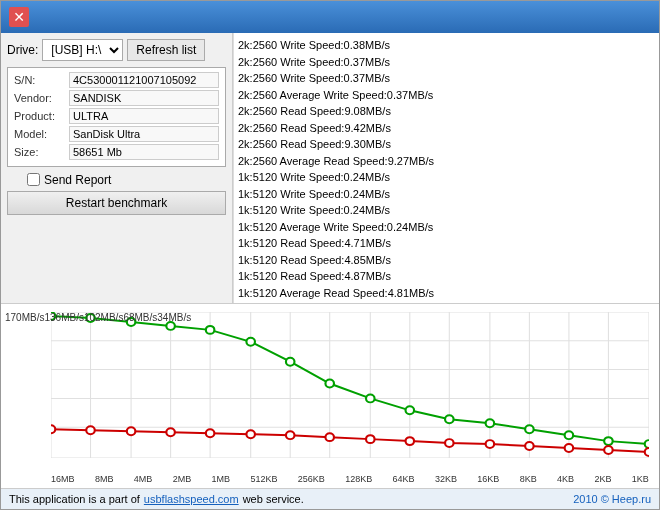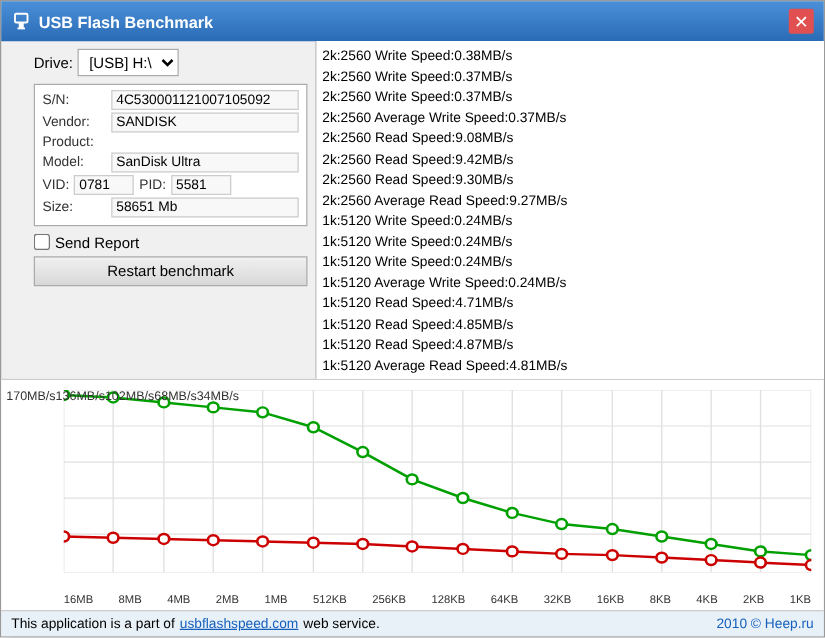--- a/index.html
+++ b/index.html
@@ -49,21 +49,20 @@
       display: flex;
       align-items: center;
       justify-content: center;
       border-radius: 2px;
     }
 
     .content {
       display: flex;
       flex: 1;
       overflow: hidden;
-      padding-left: 20px;
     }
 
     .left-panel {
       width: 232px;
       min-width: 232px;
       display: flex;
       flex-direction: column;
       padding: 6px;
       gap: 4px;
       border-right: 1px solid #ccc;
@@ -147,20 +146,21 @@
       background: #f8f8f8;
       padding: 1px 3px;
       font-size: 11px;
     }
 
     .send-report-row {
       display: flex;
       align-items: flex-start;
       gap: 4px;
       margin-top: 2px;
+      margin-left: 20px;
     }
 
     .restart-btn {
       border: 1px solid #aaa;
       background: linear-gradient(to bottom, #f0f0f0, #d8d8d8);
       padding: 4px;
       font-size: 12px;
       cursor: pointer;
       width: 100%;
       text-align: center;
@@ -216,69 +216,57 @@
       width: 13px;
       height: 13px;
     }
   </style>
 </head>
 <body>
 
 <div class="window">
 
   <div class="titlebar">
-    <div class="titlebar-title">
-      <svg class="titlebar-icon" viewBox="0 0 16 16" fill="white">
-        <rect x="3" y="2" width="10" height="7" rx="1" fill="none" stroke="white" stroke-width="1.5"></rect>
-        <rect x="6" y="9" width="4" height="5" fill="white"></rect>
-        <rect x="5" y="13" width="6" height="1.5" fill="white"></rect>
-      </svg>
-      <span>USB Flash Benchmark</span>
-    </div>
     <button class="close-btn">✕</button>
   </div>
 
   <div class="content">
 
     <div class="left-panel">
 
       <div class="drive-row">
         <span class="drive-label">Drive:</span>
         <select class="drive-select">
           <option>[USB] H:\</option>
         </select>
+        <button class="refresh-btn">Refresh list</button>
       </div>
 
       <div class="info-box">
 
         <div class="info-row">
           <span class="info-row-label">S/N:</span>
           <span class="info-row-value">4C530001121007105092</span>
         </div>
 
         <div class="info-row">
           <span class="info-row-label">Vendor:</span>
           <span class="info-row-value">SANDISK</span>
         </div>
 
         <div class="info-row">
           <span class="info-row-label">Product:</span>
+          <span class="info-row-value">ULTRA</span>
         </div>
 
         <div class="info-row">
           <span class="info-row-label">Model:</span>
           <span class="info-row-value">SanDisk Ultra</span>
         </div>
 
-        <div class="vid-pid-row">
-          <span class="vid-pid-label">VID:</span>
-          <span class="vid-pid-value">0781</span>
-          <span class="vid-pid-label">PID:</span>
-          <span class="vid-pid-value">5581</span>
-        </div>
 
         <div class="info-row">
           <span class="info-row-label">Size:</span>
           <span class="info-row-value">58651 Mb</span>
         </div>
       </div>
 
       <div class="send-report-row">
         <input type="checkbox" id="sendReportCb" style="">
         <label for="sendReportCb">Send Report</label>

